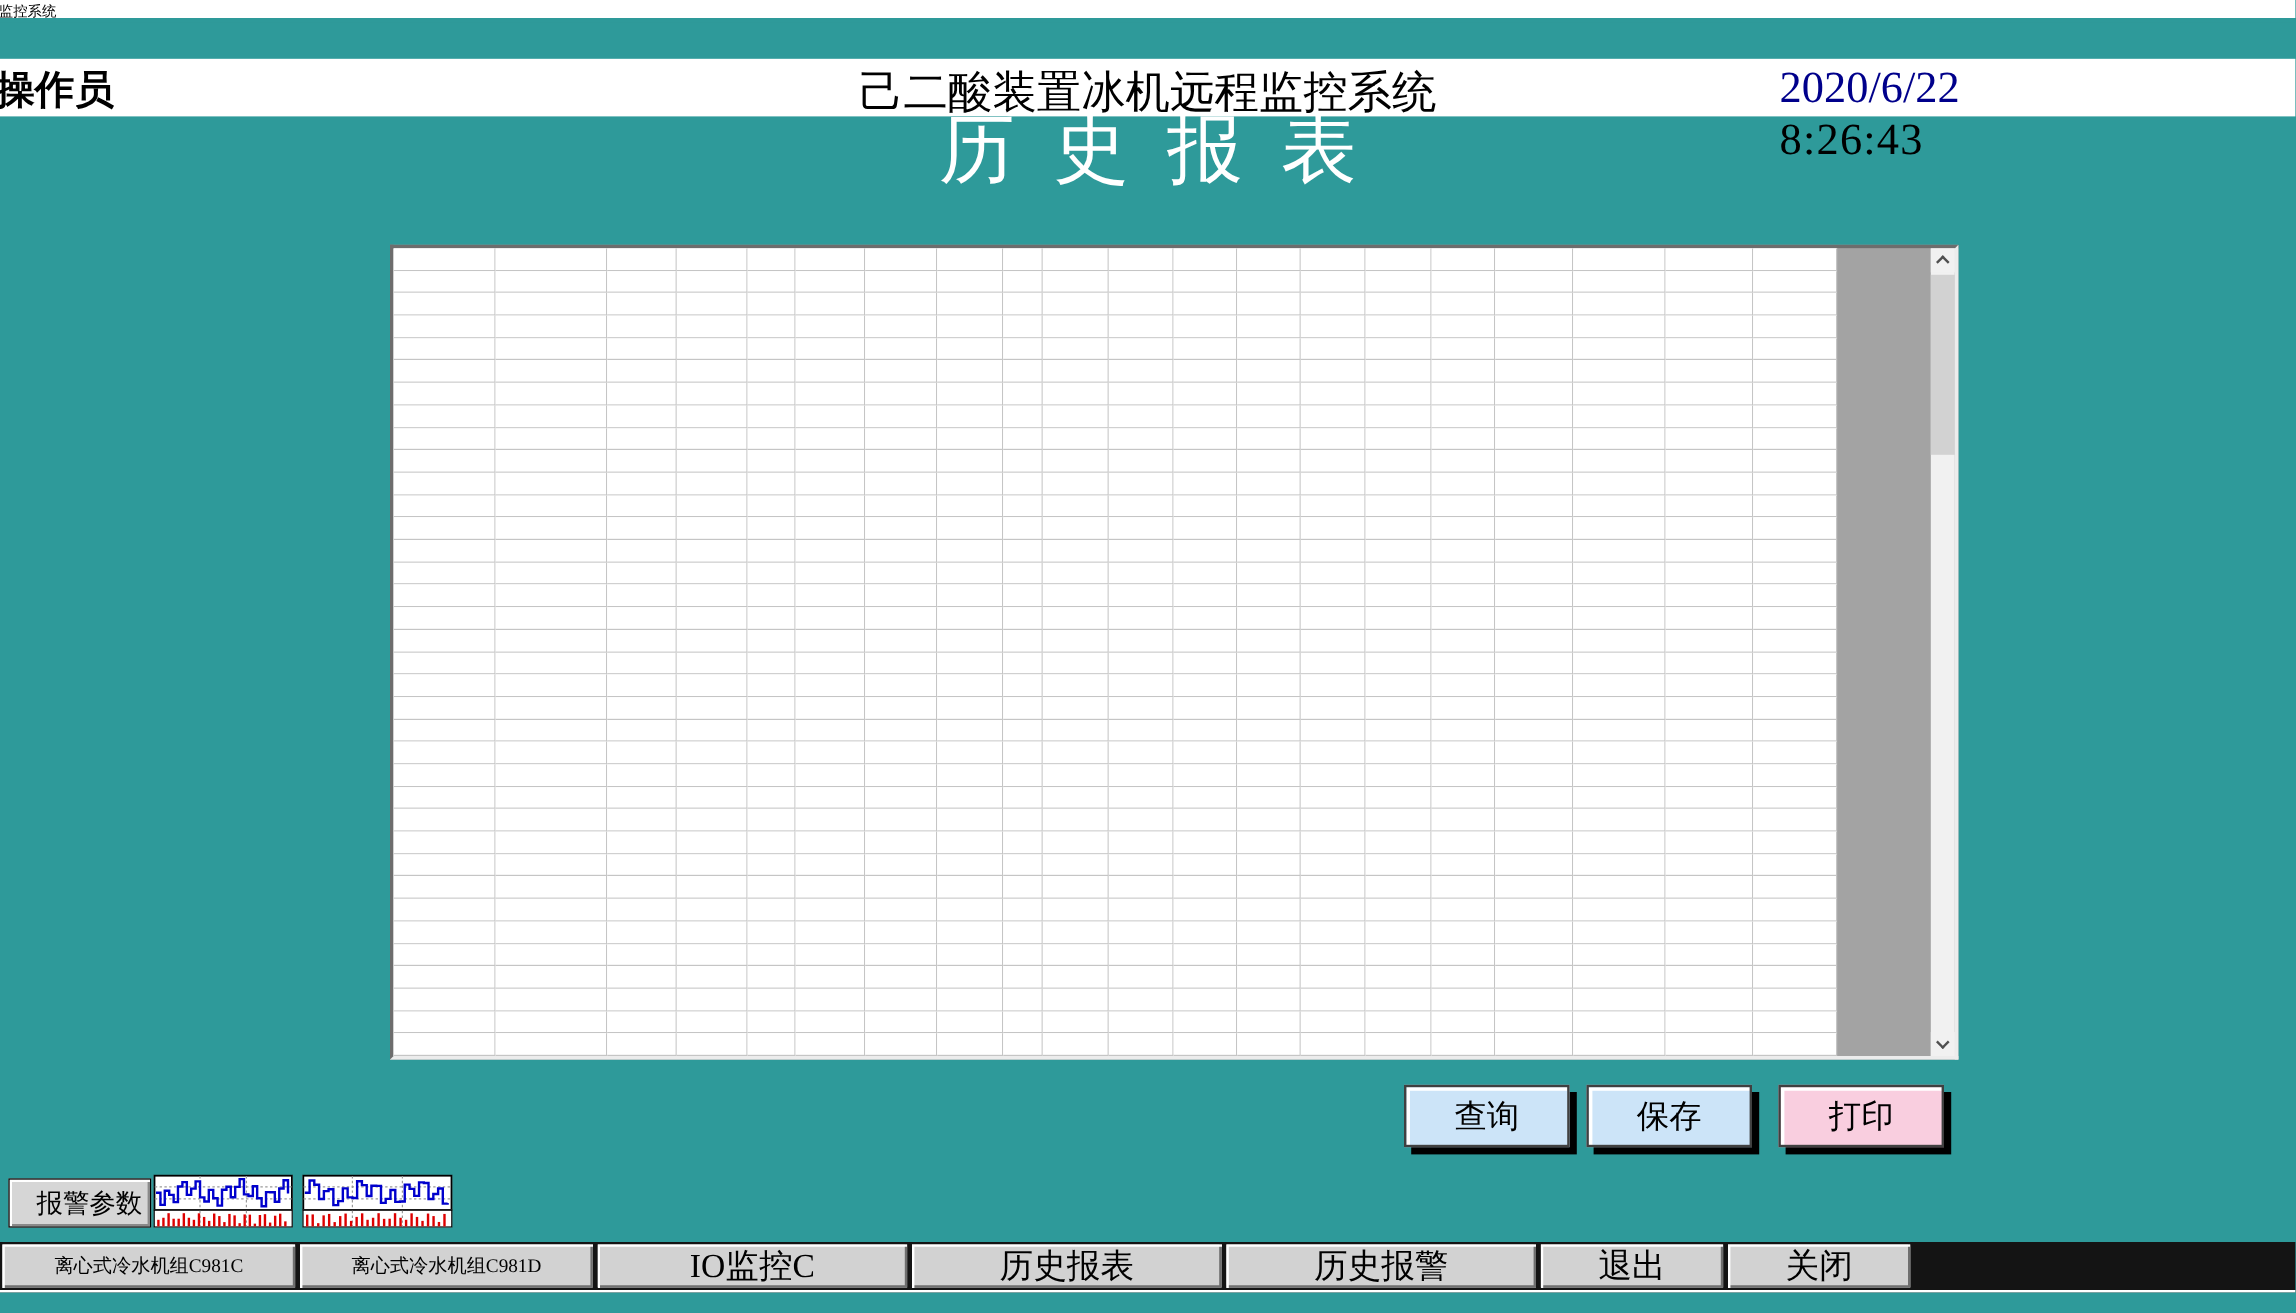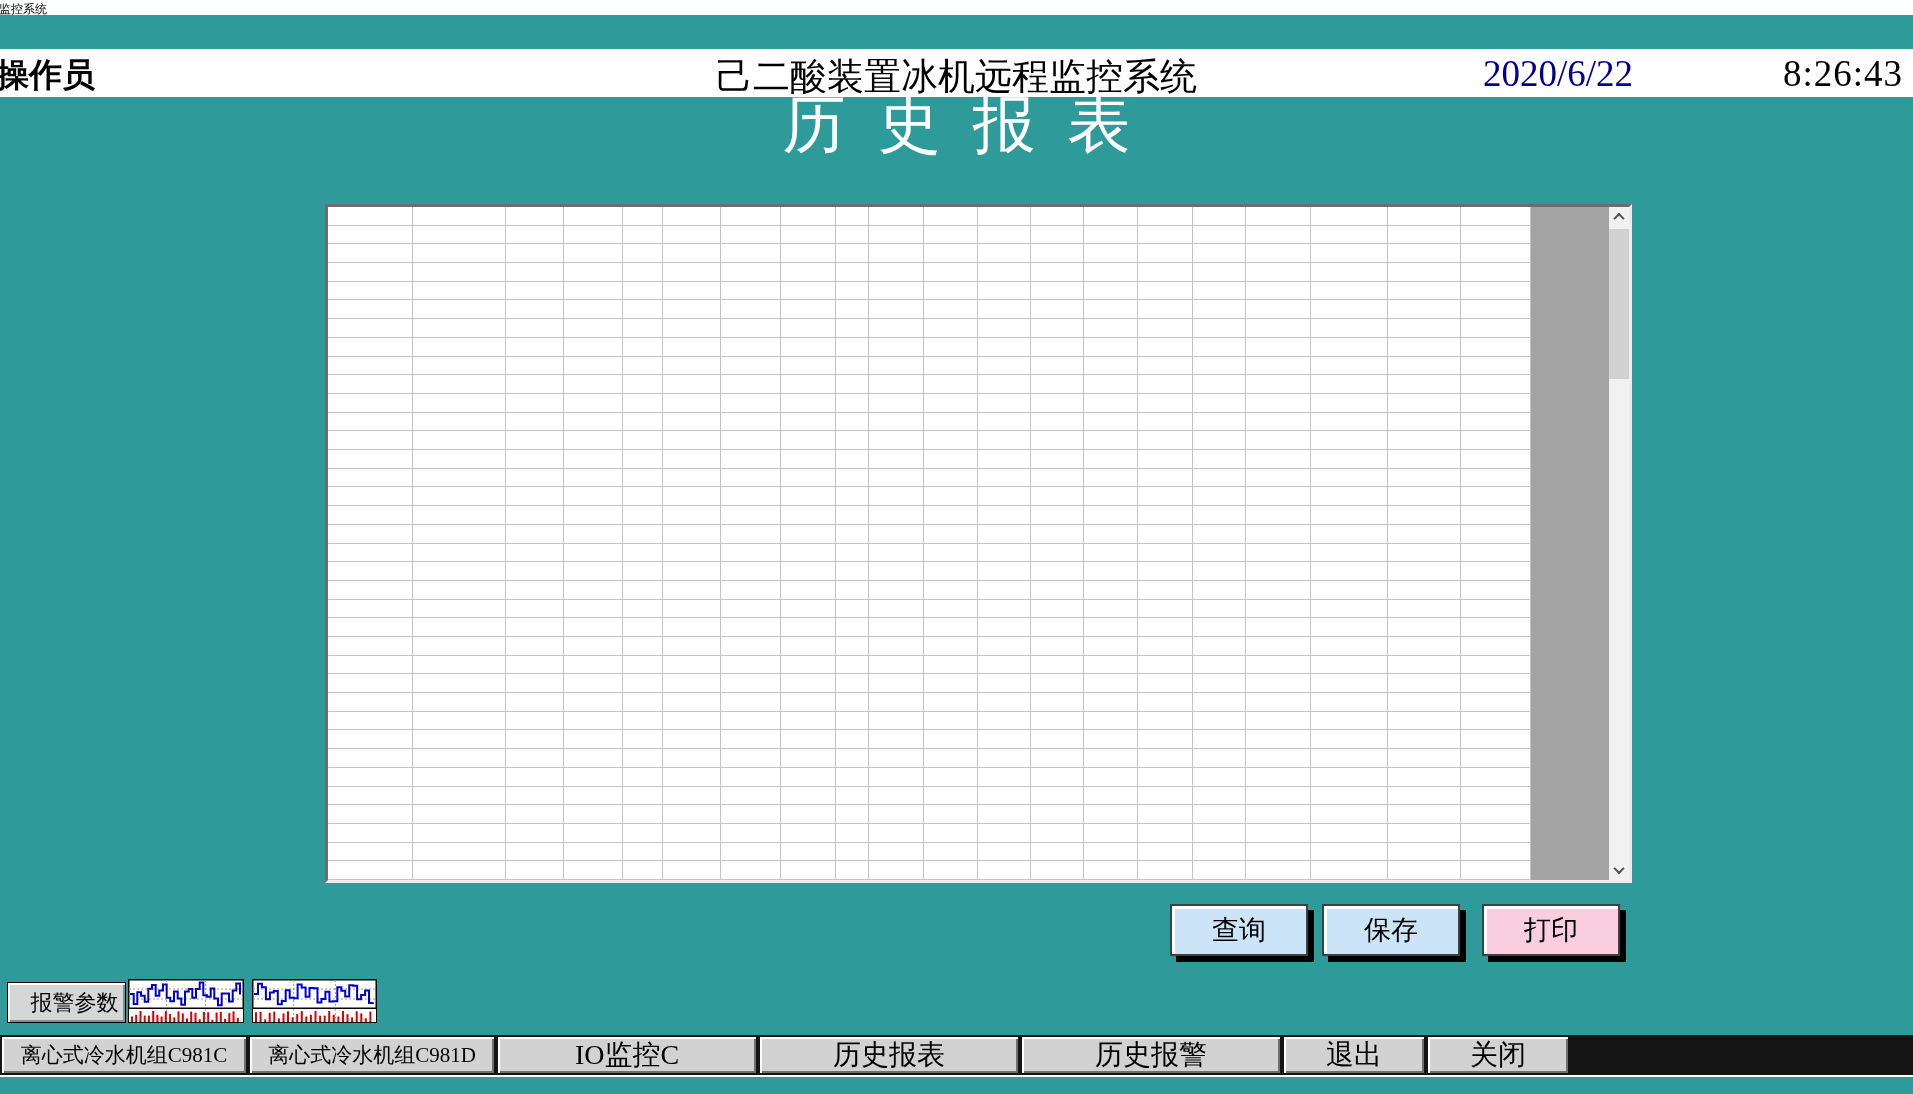--- a/index.html
+++ b/index.html
@@ -11,21 +11,21 @@
   .win-strip span { font-size:12px; color:#000; position:absolute; left:-1px; top:1px; letter-spacing:0; }
   .teal-rule { position:absolute; left:0; top:15px; width:1913px; height:4px; background:#2E9A9A; }
 
   
   .header { position:absolute; left:0; top:19px; width:1913px; height:48px; background:#ffffff;margin-top:30px; }
   .operator { position:absolute; left:-4px; top:4px; font-size:33px; font-weight:bold; color:#000;
               font-family:"Liberation Sans", sans-serif; }
   .sys-title { position:absolute; left:50%; transform:translateX(-50%); top:3px; font-size:37px; color:#000;
                font-family:"Liberation Serif", serif; white-space:nowrap; }
   .datetime { position:absolute; right:10px; top:3px; width:420px; display:flex; justify-content:space-between;
-              font-family:"Liberation Serif", serif; font-size:37px; }
+              font-family:"Liberation Serif", serif; font-size:37px;flex-direction:column; }
   .date-txt { color:#00008B; }
   .time-txt { color:#000000; letter-spacing:1px; }
 
   
   .page-title { position:absolute; left:0; top:82px; width:1913px; text-align:center; color:#ffffff;
                 font-family:"Liberation Serif", serif; font-size:63px; letter-spacing:32px; padding-left:32px; }
 
   
   .report-frame { position:absolute; left:325px; top:204px; width:1307px; height:679px;
                   border-top:3px solid #6d6d6d; border-left:3px solid #6d6d6d;
@@ -61,25 +61,25 @@
   .thumb-2 { left:252px; width:125px; }
   .thumb svg { display:block; }
 
   
   .navbar { position:absolute; left:0; top:1035px; width:1913px; height:42px; background:#141414;
             display:flex; border-bottom:2px solid #ffffff; }
   .nav-btn { background:#D2D2D2; color:#000; font-family:"Liberation Serif", serif;
              display:flex; align-items:center; justify-content:center;
              box-shadow:inset 2px 2px 0 0 #ffffff, inset -2px -2px 0 0 #6f6f6f;
              margin:2px 2px 2px 2px; cursor:pointer; white-space:nowrap; }
-  .nav-sm { font-size:21px; }
+  .nav-sm { font-size:16px; }
   .nav-lg { font-size:28px; }
   .w-chiller { width:244px; }
   .w-mid { width:258px; }
-  .w-exit { width:140px; }
+  .w-exit { width:152px; }
 </style>
 </head>
 <body>
 
 <div class="win-strip">
   <span>监控系统</span>
 </div>
 <div class="teal-rule"></div>
 
 <div class="header">

